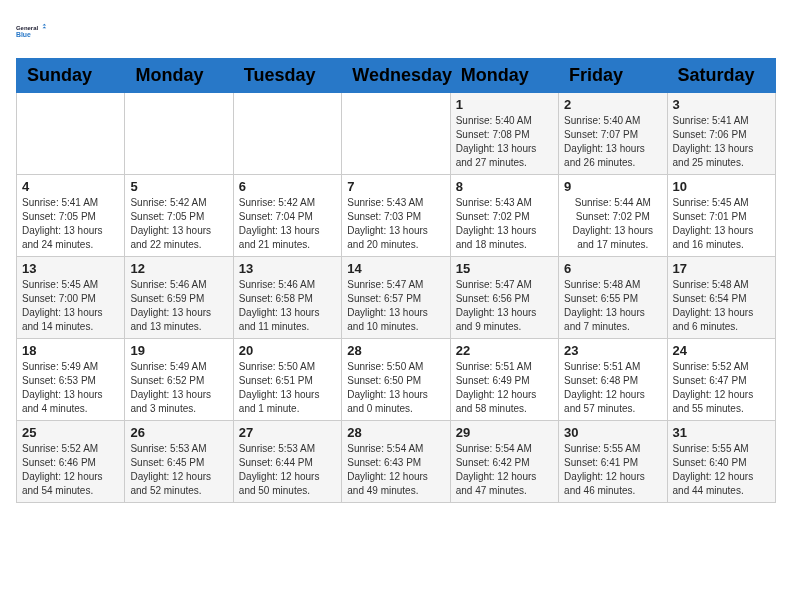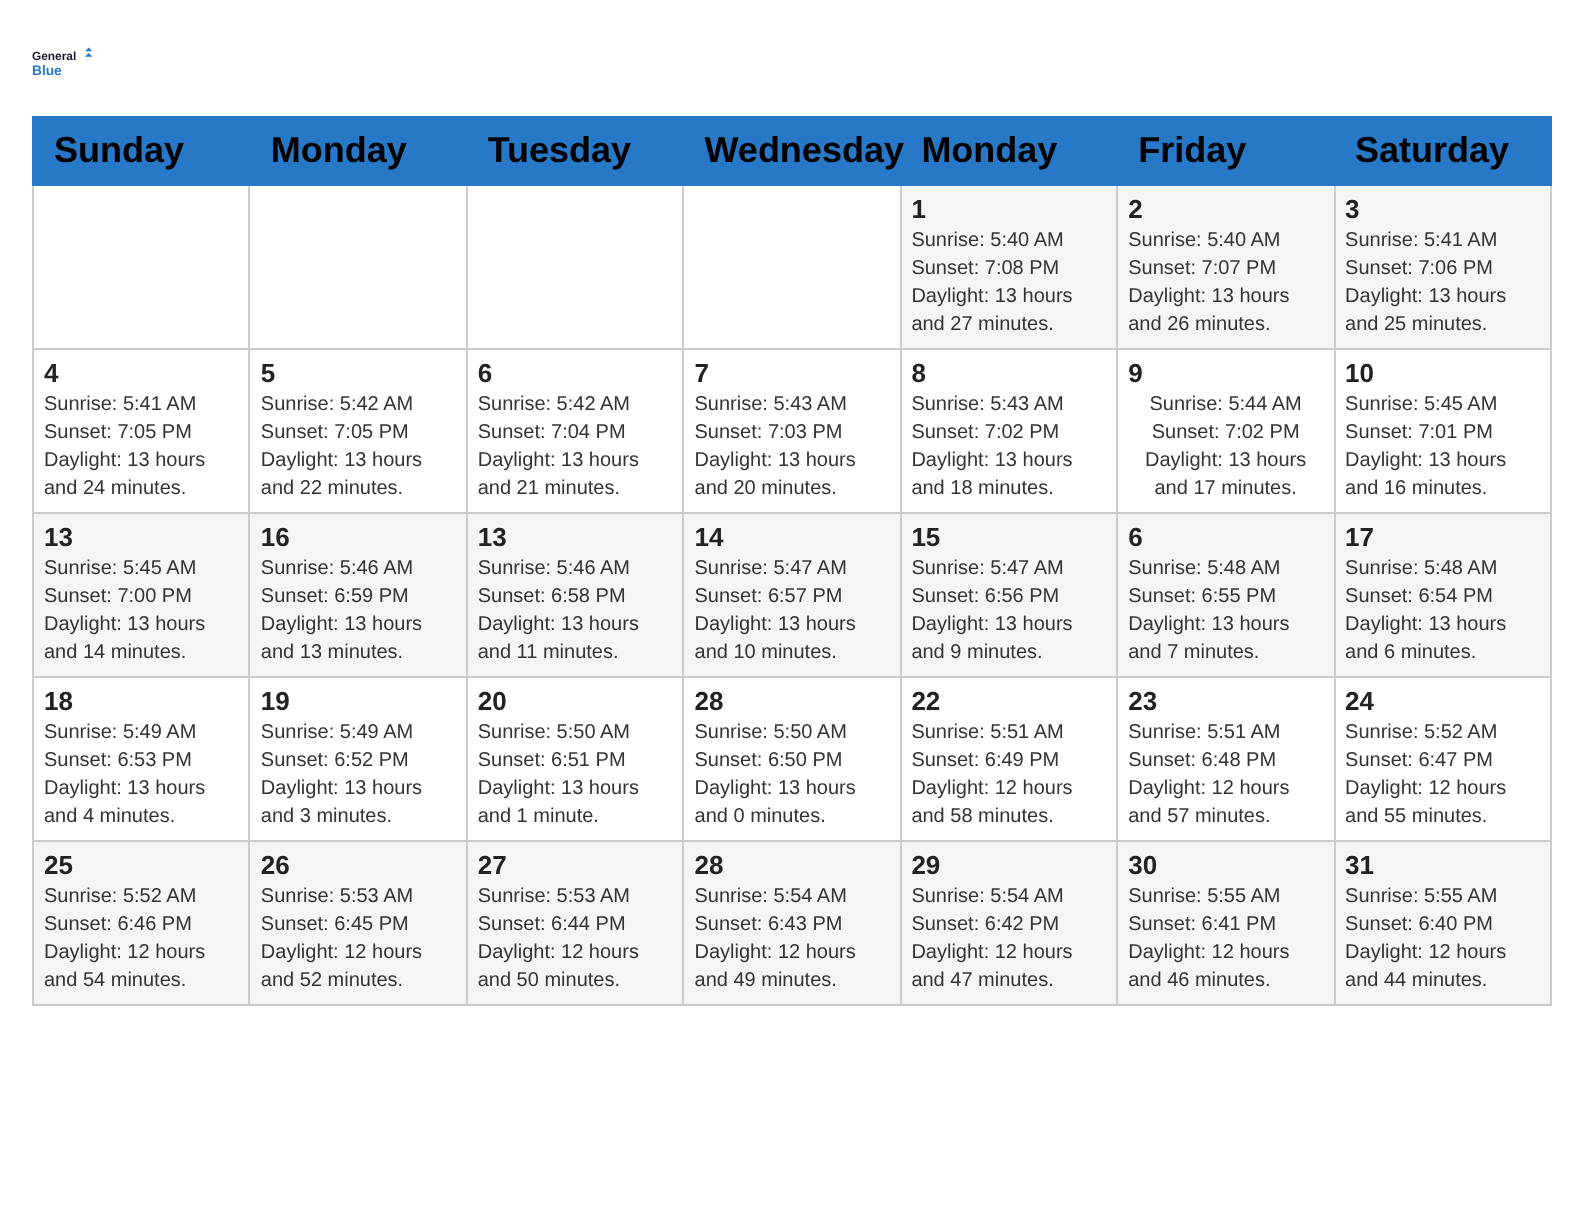--- a/index.html
+++ b/index.html
@@ -193,21 +193,21 @@
       </tr>
       <tr>
         <td>
           <span class="day-num">13</span>
           <div class="day-info" style="white-space: pre-line;">Sunrise: 5:45 AM
 Sunset: 7:00 PM
 Daylight: 13 hours
 and 14 minutes.</div>
         </td>
         <td>
-          <span class="day-num">16</span>
+          <span class="day-num">12</span>
           <div class="day-info" style="white-space: pre-line;">Sunrise: 5:46 AM
 Sunset: 6:59 PM
 Daylight: 13 hours
 and 13 minutes.</div>
         </td>
         <td>
           <span class="day-num">13</span>
           <div class="day-info" style="white-space: pre-line;">Sunrise: 5:46 AM
 Sunset: 6:58 PM
 Daylight: 13 hours

